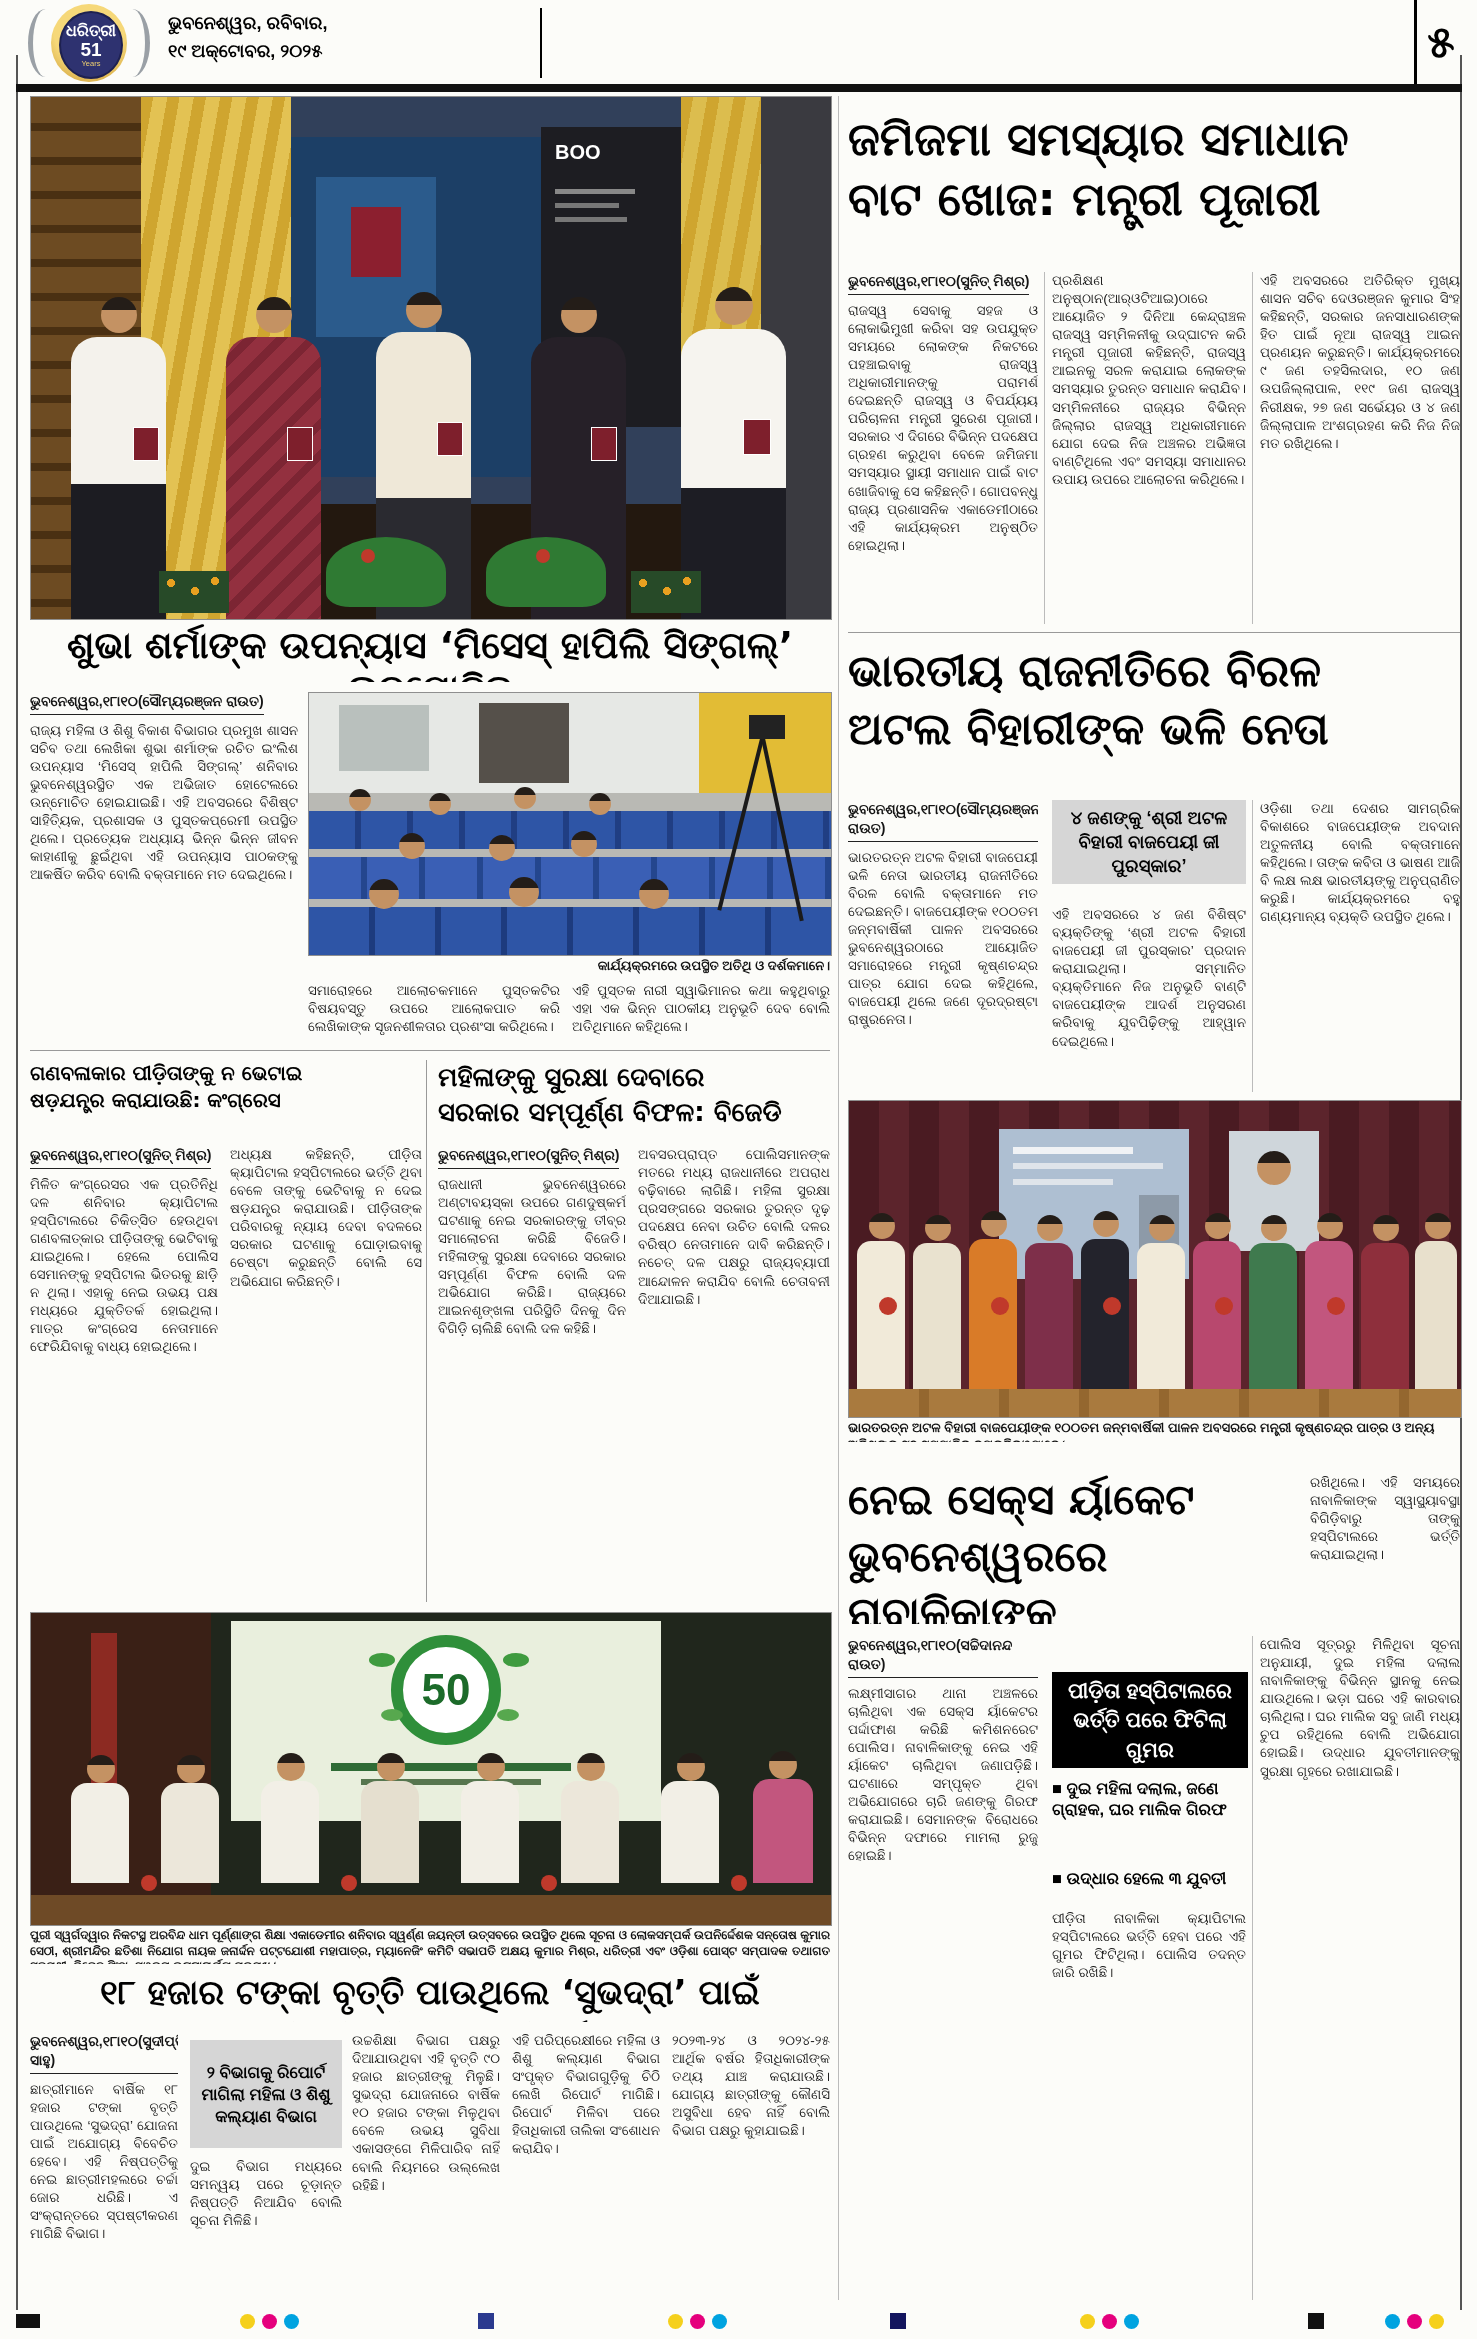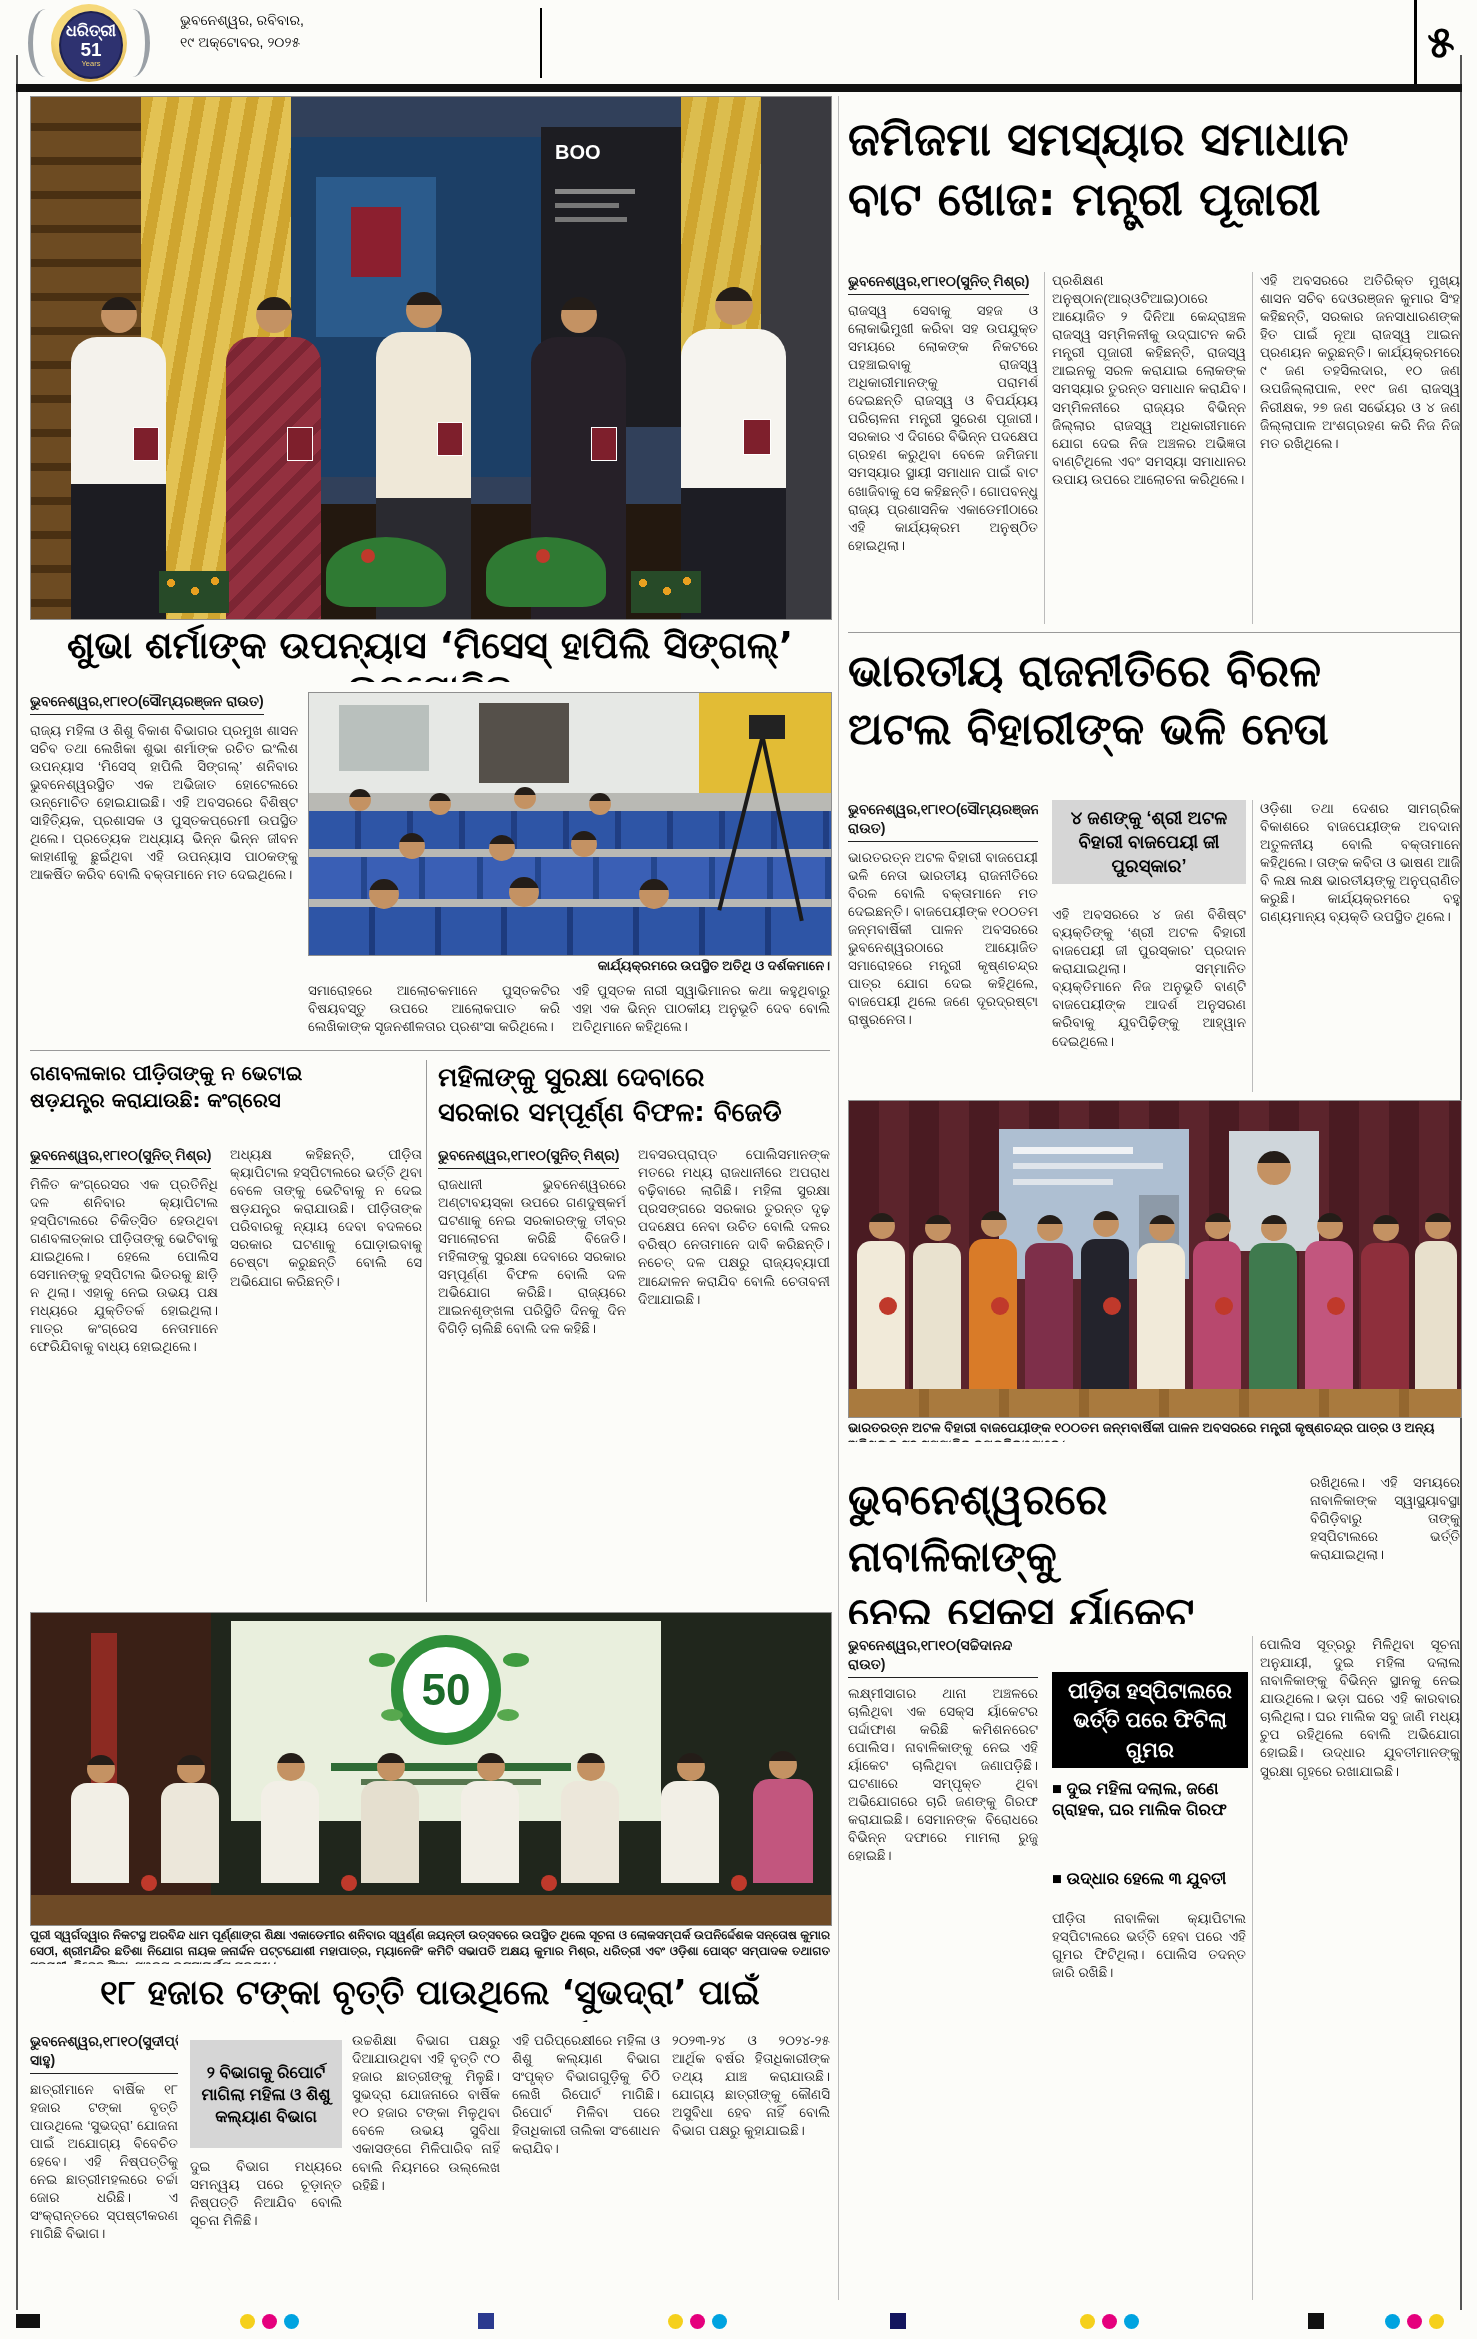--- a/index.html
+++ b/index.html
@@ -39,21 +39,21 @@
     <div class="shape" style="left:0;top:6px;width:30px;height:68px;border-left:5px solid #9aa0a6;border-radius:50%;"></div>
     <div class="shape" style="right:0;top:6px;width:30px;height:68px;border-right:5px solid #9aa0a6;border-radius:50%;"></div>
     <div class="shape" style="left:23px;top:1px;width:76px;height:78px;border-radius:50%;background:radial-gradient(circle at 50% 35%,#f6d879 0 55%,#c9972f 100%);"></div>
     <div class="shape" style="left:31px;top:8px;width:60px;height:64px;border-radius:50%;background:#2e3270;border:2px solid #1e2150;text-align:center;color:#fff;">
       <div style="font-size:16px;font-weight:bold;margin-top:9px;">ଧରିତ୍ରୀ</div>
       <div style="font-size:19px;font-weight:bold;line-height:1;">51</div>
       <div style="font-size:7.5px;color:#f0d070;">Years</div>
     </div>
   </div>
 
-  <div class="abs" style="left:180px;top:10px;width:365px;font-size:14px;font-weight:normal;line-height:1.55;color:#000;">
+  <div class="abs" style="left:168px;top:10px;width:365px;font-size:18px;font-weight:bold;line-height:1.55;color:#000;">
     <div>ଭୁବନେଶ୍ୱର, ରବିବାର,</div>
     <div>୧୯ ଅକ୍ଟୋବର, ୨୦୨୫</div>
   </div>
   <div class="abs" style="left:540px;top:8px;width:2px;height:70px;background:#000;"></div>
 
   <div class="abs" style="left:1414px;top:0;width:3px;height:92px;background:#000;"></div>
   <div class="hl" style="left:1418px;top:16px;width:46px;height:58px;font-size:44px;text-align:center;">୫</div>
   <div class="abs" style="left:16px;top:84px;width:1446px;height:8px;background:#111;"></div>
 
   <div class="photo" style="left:30px;top:96px;width:800px;height:522px;background:linear-gradient(180deg,#31405a 0 78%,#23180f 78% 100%);">
@@ -268,22 +268,22 @@
     <div class="shape" style="left:30px;top:196px;width:18px;height:18px;border-radius:50%;background:#c0392b;"></div>
     <div class="shape" style="left:142px;top:196px;width:18px;height:18px;border-radius:50%;background:#c0392b;"></div>
     <div class="shape" style="left:254px;top:196px;width:18px;height:18px;border-radius:50%;background:#c0392b;"></div>
     <div class="shape" style="left:366px;top:196px;width:18px;height:18px;border-radius:50%;background:#c0392b;"></div>
     <div class="shape" style="left:478px;top:196px;width:18px;height:18px;border-radius:50%;background:#c0392b;"></div>
     <div class="shape" style="left:0;top:288px;width:100%;height:28px;background:repeating-linear-gradient(90deg,#a97a3e 0 70px,#94672f 70px 80px);"></div>
   </div>
   <div class="cap" style="left:848px;top:1420px;width:612px;height:22px;">ଭାରତରତ୍ନ ଅଟଳ ବିହାରୀ ବାଜପେୟୀଙ୍କ ୧୦୦ତମ ଜନ୍ମବାର୍ଷିକୀ ପାଳନ ଅବସରରେ ମନ୍ତ୍ରୀ କୃଷ୍ଣଚନ୍ଦ୍ର ପାତ୍ର ଓ ଅନ୍ୟ ଅତିଥିଙ୍କ ସହ ସମ୍ମାନିତ ବ୍ୟକ୍ତିତ୍ୱମାନେ।</div>
 
   <div class="hl" style="left:848px;top:1472px;width:450px;height:152px;font-size:42px;line-height:1.35;">
+    <div>ନେଇ ସେକ୍ସ ର୍ୟାକେଟ</div>
     <div>ଭୁବନେଶ୍ୱରରେ ନାବାଳିକାଙ୍କୁ</div>
-    <div>ନେଇ ସେକ୍ସ ର୍ୟାକେଟ</div>
   </div>
   <div class="col" style="left:1310px;top:1474px;width:150px;height:150px;">ରଖିଥିଲେ। ଏହି ସମୟରେ ନାବାଳିକାଙ୍କ ସ୍ୱାସ୍ଥ୍ୟାବସ୍ଥା ବିଗିଡ଼ିବାରୁ ତାଙ୍କୁ ହସ୍ପିଟାଲରେ ଭର୍ତ୍ତି କରାଯାଇଥିଲା।</div>
 
   <div class="col" style="left:848px;top:1636px;width:190px;height:664px;">
     <span class="dateline">ଭୁବନେଶ୍ୱର,୧୮ା୧୦(ସଚ୍ଚିଦାନନ୍ଦ ରାଉତ)</span>
     <span>ଲକ୍ଷ୍ମୀସାଗର ଥାନା ଅଞ୍ଚଳରେ ଚାଲିଥିବା ଏକ ସେକ୍ସ ର୍ୟାକେଟର ପର୍ଦ୍ଦାଫାଶ କରିଛି କମିଶନରେଟ ପୋଲିସ। ନାବାଳିକାଙ୍କୁ ନେଇ ଏହି ର୍ୟାକେଟ ଚାଲିଥିବା ଜଣାପଡ଼ିଛି। ଘଟଣାରେ ସମ୍ପୃକ୍ତ ଥିବା ଅଭିଯୋଗରେ ଚାରି ଜଣଙ୍କୁ ଗିରଫ କରାଯାଇଛି। ସେମାନଙ୍କ ବିରୋଧରେ ବିଭିନ୍ନ ଦଫାରେ ମାମଲା ରୁଜୁ ହୋଇଛି।</span>
   </div>
   <div class="bbox" style="left:1052px;top:1672px;width:196px;height:96px;">ପୀଡ଼ିତା ହସ୍ପିଟାଲରେ ଭର୍ତ୍ତି ପରେ ଫିଟିଲା ଗୁମର</div>
   <div class="bullet" style="left:1052px;top:1778px;width:196px;height:86px;">■ ଦୁଇ ମହିଳା ଦଲାଲ, ଜଣେ ଗ୍ରାହକ, ଘର ମାଲିକ ଗିରଫ</div>
   <div class="bullet" style="left:1052px;top:1868px;width:196px;height:30px;">■ ଉଦ୍ଧାର ହେଲେ ୩ ଯୁବତୀ</div>

